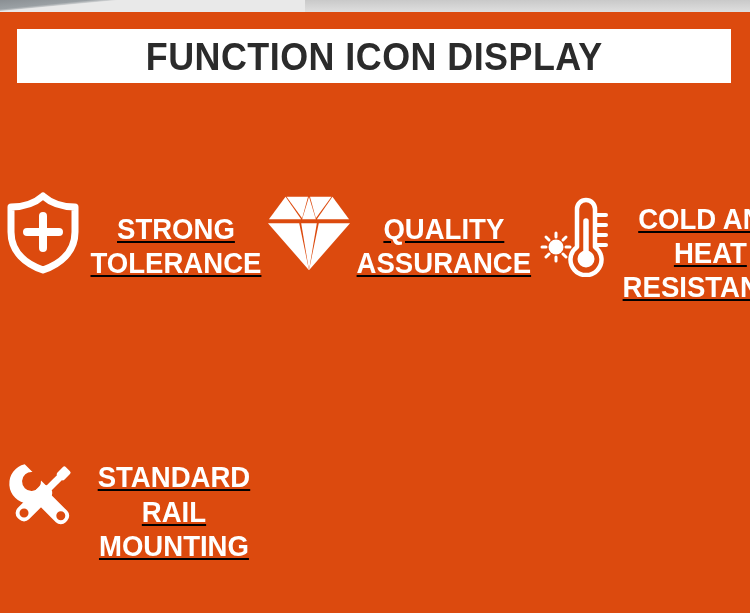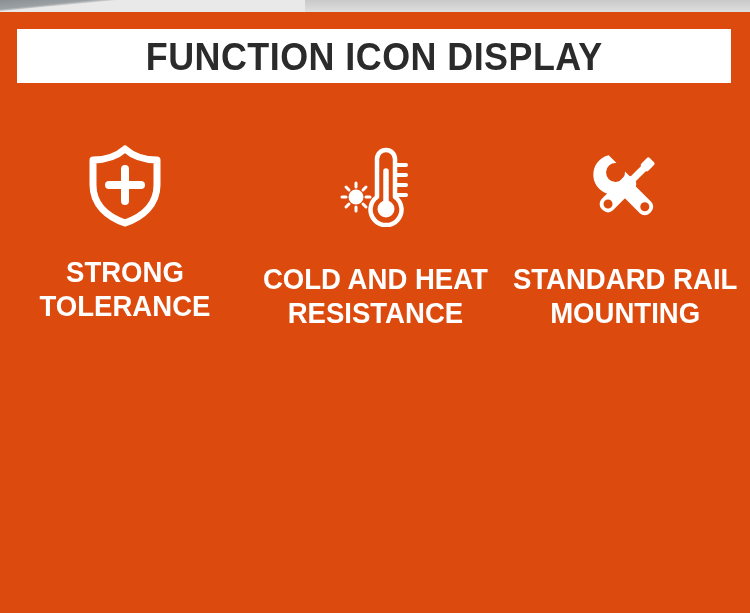--- a/index.html
+++ b/index.html
@@ -74,25 +74,25 @@
     left: 0;
     top: 96px;
     width: 750px;
     height: 517px;
     display: grid;
     grid-template-columns: repeat(3, 1fr);
     grid-template-rows: repeat(2, 1fr);
   }
   .cell {
     display: flex;
-    flex-direction: column;
     align-items: center;
     justify-content: center;
     padding-top: 16px;
     box-sizing: border-box;
+    text-decoration: underline;
   }
   .cell.row2 { padding-top: 24px; }
 
   .icon-wrap {
     width: 86px;
     height: 86px;
     display: flex;
     align-items: center;
     justify-content: center;
   }
@@ -136,20 +136,40 @@
       <div class="icon-wrap">
         <svg width="78" height="82" viewBox="0 0 78 82" aria-hidden="true">
           <path d="M39 4 C30 12, 17 15, 7 15 L7 40 C7 60, 22 72, 39 78 C56 72, 71 60, 71 40 L71 15 C61 15, 48 12, 39 4 Z" fill="none" stroke="#ffffff" stroke-width="7" stroke-linejoin="round" stroke-linecap="round"></path>
           <path d="M39 24 L39 56 M23 40 L55 40" fill="none" stroke="#ffffff" stroke-width="8" stroke-linecap="round"></path>
         </svg>
       </div>
       <div class="label">STRONG
 TOLERANCE</div>
     </div>
 
+    <div class="cell">
+      <div class="icon-wrap">
+        <svg width="88" height="82" viewBox="0 0 88 82" aria-hidden="true">
+          <g fill="#ffffff">
+
+            <polygon points="3,27 20,4 36,27"></polygon>
+            <polygon points="37,27 44,4 51,27"></polygon>
+            <polygon points="52,27 68,4 85,27"></polygon>
+            <polygon points="21,4 43,4 37,26"></polygon>
+            <polygon points="45,4 67,4 51,26"></polygon>
+
+            <polygon points="2,31 34,31 44,79"></polygon>
+            <polygon points="36,31 52,31 44,79"></polygon>
+            <polygon points="54,31 86,31 44,79"></polygon>
+          </g>
+        </svg>
+      </div>
+      <div class="label">QUALITY
+ASSURANCE</div>
+    </div>
 
 
     <div class="cell row2">
       <div class="icon-wrap">
         <svg width="78" height="80" viewBox="0 0 78 80" aria-hidden="true">
 
           <g stroke="#ffffff" stroke-width="3" stroke-linecap="round" fill="none">
             <circle cx="20" cy="50" r="7.5" fill="#ffffff" stroke="none"></circle>
             <line x1="20" y1="36" x2="20" y2="40"></line>
             <line x1="20" y1="60" x2="20" y2="64"></line>

